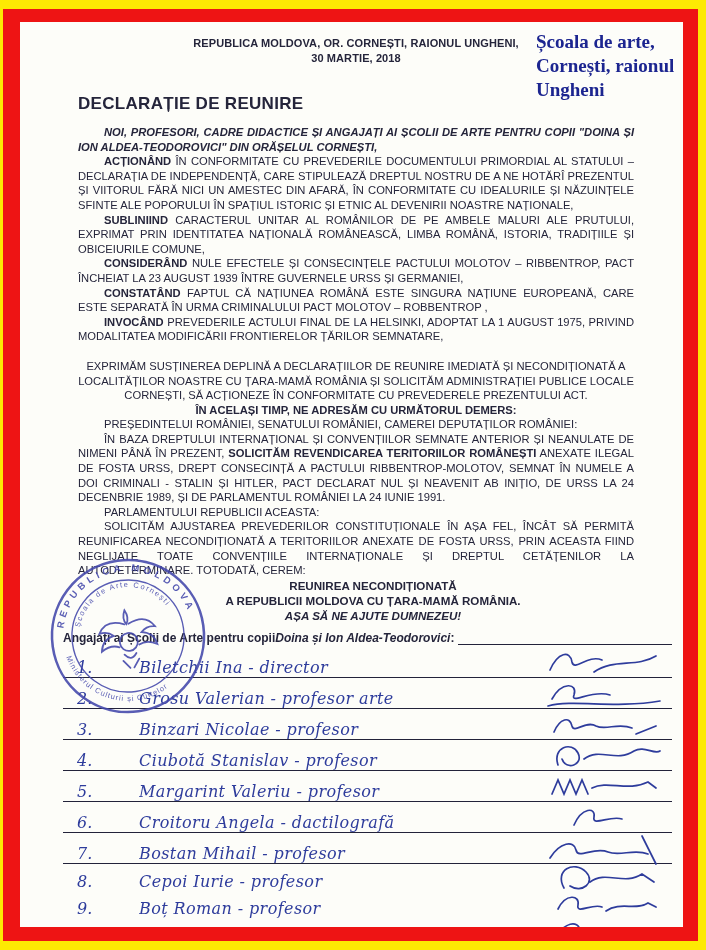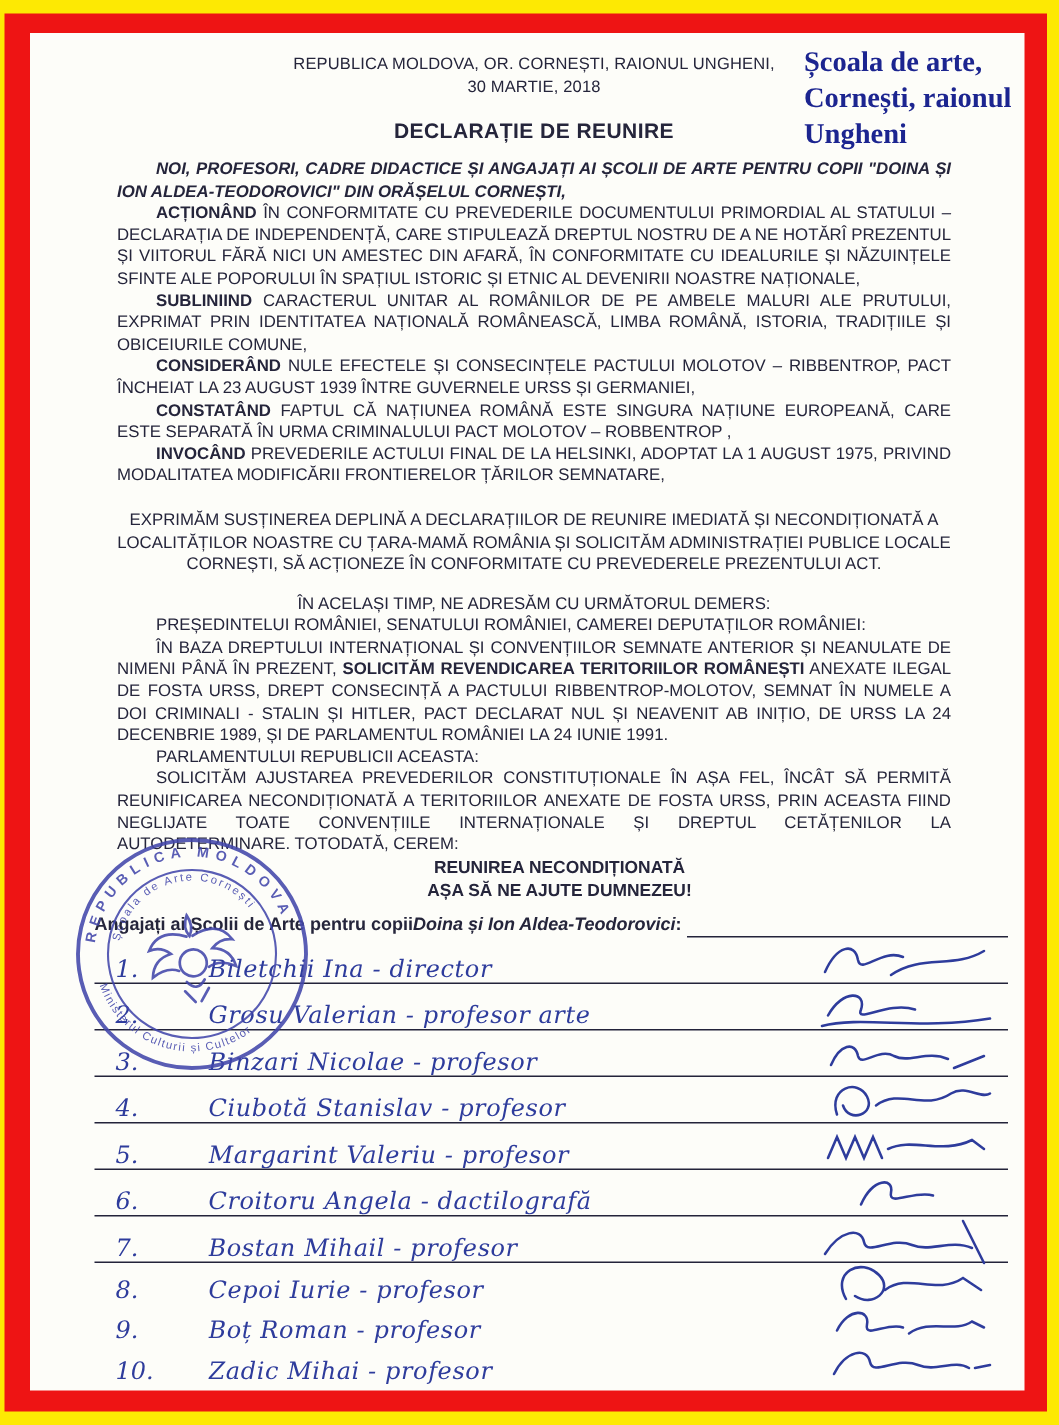--- a/index.html
+++ b/index.html
@@ -7,35 +7,35 @@
     width:706px;height:950px;position:relative;overflow:hidden;
     background:#fde903;
     font-family:"Liberation Sans",sans-serif;
   }
   .red-frame{position:absolute;top:9px;left:3px;right:8px;bottom:9px;background:#ee1414;}
   .paper{
     position:absolute;top:22px;left:20px;right:23px;bottom:23px;
     background:#fdfdf9;color:#25253b;overflow:hidden;
     padding:14px 49px 0 58px;box-sizing:border-box;
   }
-  .hdr{ text-align:center;font-weight:400;font-size:11px;line-height:15px;letter-spacing:.1px;}
-  .doc-title{text-align:center;font-weight:700;font-size:14px;margin-top:13px;letter-spacing:.3px;}
+  .hdr{ text-align:center;font-weight:700;font-size:11px;line-height:15px;letter-spacing:.1px;}
+  .doc-title{text-align:left;font-weight:700;font-size:17px;margin-top:28px;letter-spacing:.3px;}
   .bodytext{margin-top:11px;}
   .p{margin:0;text-indent:26px;text-align:justify;font-size:11.2px;line-height:14.6px;}
   .p.bold-all{font-weight:700;font-style:italic;}
   .lead{font-weight:700;}
   .midbold{font-weight:700;}
   .p.centered{text-align:center;text-indent:0;}
   .gap-lg{margin-top:15px;}
-  .gap-md{margin-top:12px;}
+  .gap-md{font-weight:bold;}
   .resolution{padding-left:34px;}
   .res-line{text-align:center;font-weight:700;font-size:11.6px;line-height:15px;margin:0;}
-  .res-motto{}
+  .res-motto{font-style:italic;}
   .sign-block{margin:7px -38px 0 -15px;}
-  .sign-label{display:flex;align-items:flex-end;font-weight:700;font-size:12px;line-height:17px;}
+  .sign-label{display:flex;align-items:flex-start;font-weight:700;font-size:12px;line-height:17px;}
   .sign-label .it{font-style:italic;}
   .label-line{flex:1;border-bottom:1.7px solid #23233a;margin-left:4px;height:14px;}
   .sig-row{display:flex;align-items:flex-end;height:30px;position:relative;}
   .sig-row.lined{border-bottom:1.7px solid #23233a;}
   .sig-row.loose{height:27px;}
   .hand{font-family:"DejaVu Serif",serif;font-style:italic;color:#2e3c9c;}
   .sig-num{width:30px;font-size:16px;flex:none;padding-left:14px;box-sizing:border-box;}
   .sig-name{flex:1;font-size:16px;letter-spacing:.4px;white-space:nowrap;overflow:hidden;margin-left:46px;}
   .autograph{width:128px;flex:none;position:relative;}
   .autograph svg{display:block;height:32px;width:124px;overflow:visible;margin-bottom:-3px;}
@@ -73,20 +73,21 @@
     <p class="p centered gap-lg">EXPRIMĂM SUSȚINEREA DEPLINĂ A DECLARAȚIILOR DE REUNIRE IMEDIATĂ ȘI NECONDIȚIONATĂ A LOCALITĂȚILOR NOASTRE CU ȚARA-MAMĂ ROMÂNIA ȘI SOLICITĂM ADMINISTRAȚIEI PUBLICE LOCALE  CORNEȘTI, SĂ ACȚIONEZE ÎN CONFORMITATE CU PREVEDERELE PREZENTULUI ACT.</p>
 
     <p class="p centered gap-md">ÎN ACELAȘI TIMP, NE ADRESĂM CU URMĂTORUL DEMERS:</p>
     <p class="p">PREȘEDINTELUI ROMÂNIEI, SENATULUI ROMÂNIEI, CAMEREI DEPUTAȚILOR ROMÂNIEI:</p>
     <p class="p"><span>ÎN BAZA DREPTULUI INTERNAȚIONAL ȘI CONVENȚIILOR SEMNATE ANTERIOR ȘI NEANULATE DE NIMENI PÂNĂ ÎN PREZENT, </span><span class="midbold">SOLICITĂM REVENDICAREA TERITORIILOR ROMÂNEȘTI</span><span> ANEXATE ILEGAL DE FOSTA URSS, DREPT CONSECINȚĂ A PACTULUI RIBBENTROP-MOLOTOV, SEMNAT ÎN NUMELE A DOI CRIMINALI - STALIN ȘI HITLER, PACT DECLARAT NUL ȘI NEAVENIT AB INIȚIO, DE URSS LA 24 DECENBRIE 1989, ȘI DE PARLAMENTUL ROMÂNIEI LA 24 IUNIE 1991.</span></p>
     <p class="p">PARLAMENTULUI REPUBLICII ACEASTA:</p>
     <p class="p">SOLICITĂM AJUSTAREA PREVEDERILOR CONSTITUȚIONALE ÎN AȘA FEL, ÎNCÂT SĂ PERMITĂ REUNIFICAREA NECONDIȚIONATĂ A TERITORIILOR ANEXATE DE FOSTA URSS, PRIN ACEASTA FIIND NEGLIJATE TOATE CONVENȚIILE INTERNAȚIONALE ȘI DREPTUL CETĂȚENILOR LA AUTODETERMINARE. TOTODATĂ, CEREM:</p>
 
     <div class="resolution">
       <p class="res-line">REUNIREA NECONDIȚIONATĂ</p>
+      <p class="res-line">A REPUBLICII MOLDOVA  CU ȚARA-MAMĂ ROMÂNIA.</p>
       <p class="res-line res-motto">AȘA SĂ NE AJUTE DUMNEZEU!</p>
     </div>
   </div>
 
   <div class="sign-block">
     <div class="sign-label">
       <span>Angajați ai Școlii de Arte pentru copii </span>
         <span class="it">Doina și Ion Aldea-Teodorovici</span>
         <span>:</span>
       <span class="label-line"></span>

